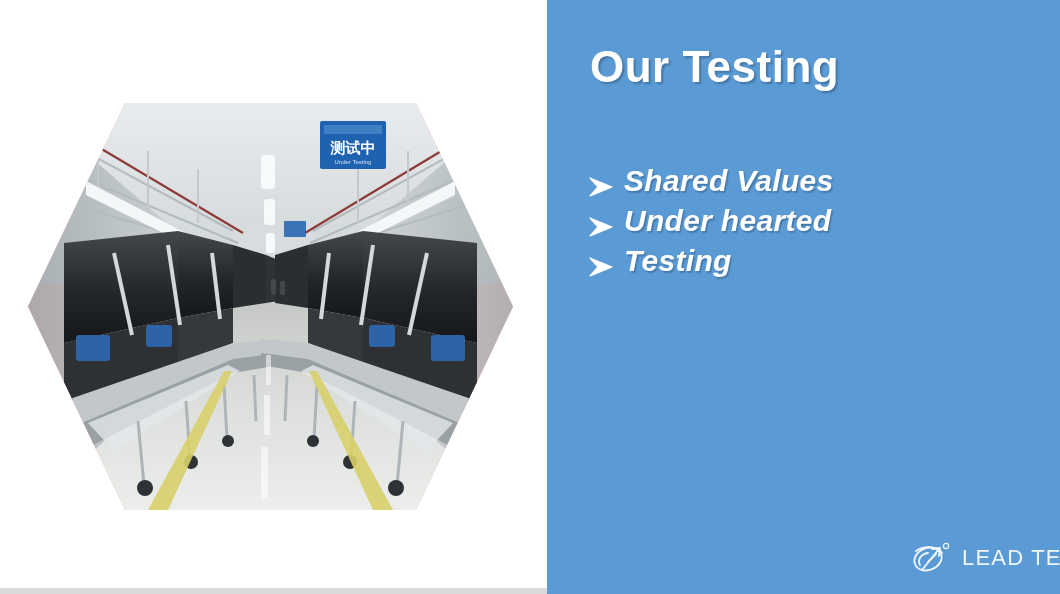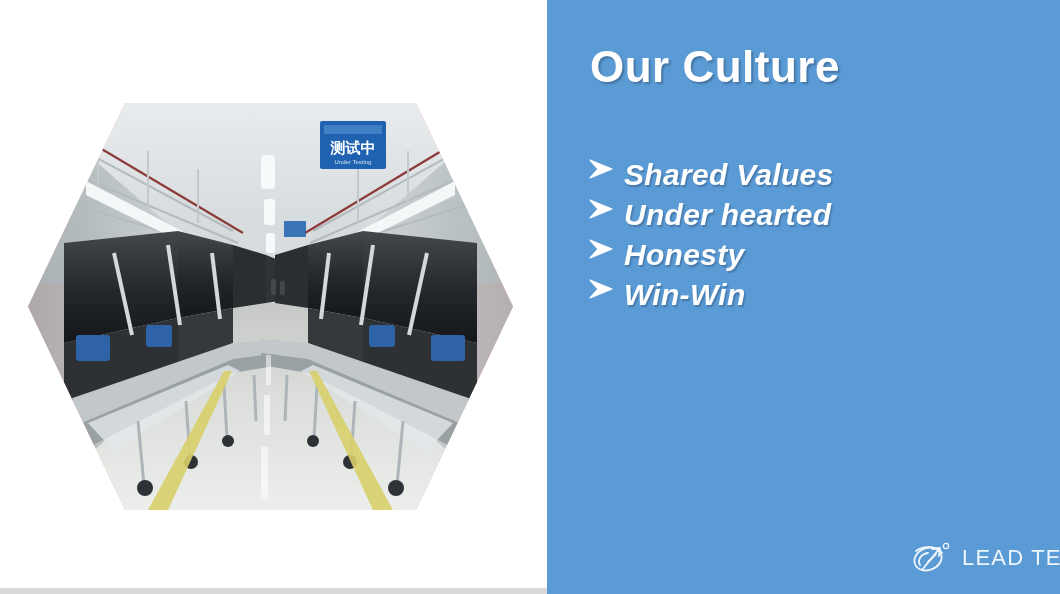--- a/index.html
+++ b/index.html
@@ -57,21 +57,21 @@
   
   #bullet-list {
     position: absolute;
     left: 588px;
     top: 158px;
     width: 440px;
     list-style: none;
   }
   #bullet-list li {
     display: flex;
-    align-items: flex-start;
+    align-items: flex-end;
     height: 40px;
   }
   .bullet-marker {
     width: 36px;
     flex: 0 0 36px;
     display: flex;
     align-items: center;
     justify-content: flex-start;
   }
   .bullet-marker svg { display: block; }
@@ -285,21 +285,21 @@
         <rect x="243" y="176" width="5" height="16" rx="2"></rect>
         <rect x="252" y="178" width="5" height="14" rx="2"></rect>
       </g>
     </svg>
   </div>
 
   <div id="slide-bottom-rule"></div>
 
   <div id="blue-panel"></div>
 
-  <h1 id="title">Our Culture</h1>
+  <h1 id="title">Our Testing</h1>
 
   <ul id="bullet-list">
     <li>
       <span class="bullet-marker">
         <svg width="26" height="22" viewBox="0 0 26 22">
           <path d="M2 2 L24 11 L2 20 L10 11 Z" fill="#ffffff" stroke="#ffffff" stroke-width="1.2" stroke-linejoin="round"></path>
         </svg>
       </span>
       <span class="bullet-text">Shared Values</span>
     </li>
@@ -310,29 +310,21 @@
         </svg>
       </span>
       <span class="bullet-text">Under hearted</span>
     </li>
     <li>
       <span class="bullet-marker">
         <svg width="26" height="22" viewBox="0 0 26 22">
           <path d="M2 2 L24 11 L2 20 L10 11 Z" fill="#ffffff" stroke="#ffffff" stroke-width="1.2" stroke-linejoin="round"></path>
         </svg>
       </span>
-      <span class="bullet-text">Honesty</span>
-    </li>
-    <li>
-      <span class="bullet-marker">
-        <svg width="26" height="22" viewBox="0 0 26 22">
-          <path d="M2 2 L24 11 L2 20 L10 11 Z" fill="#ffffff" stroke="#ffffff" stroke-width="1.2" stroke-linejoin="round"></path>
-        </svg>
-      </span>
-      <span class="bullet-text">Win-Win</span>
+      <span class="bullet-text">Testing</span>
     </li>
   </ul>
 
   <div id="logo">
     <span id="logo-mark">
       <svg width="46" height="36" viewBox="0 0 46 36">
         <g fill="none" stroke="#f2f7fc" stroke-width="1.8" stroke-linecap="round" stroke-linejoin="round">
           <ellipse cx="20" cy="19" rx="14" ry="11" transform="rotate(-22 20 19)"></ellipse>
           <path d="M8 11 C16 5, 30 6, 34 13"></path>
           <path d="M12 25 C9 20, 13 14, 20 13"></path>

